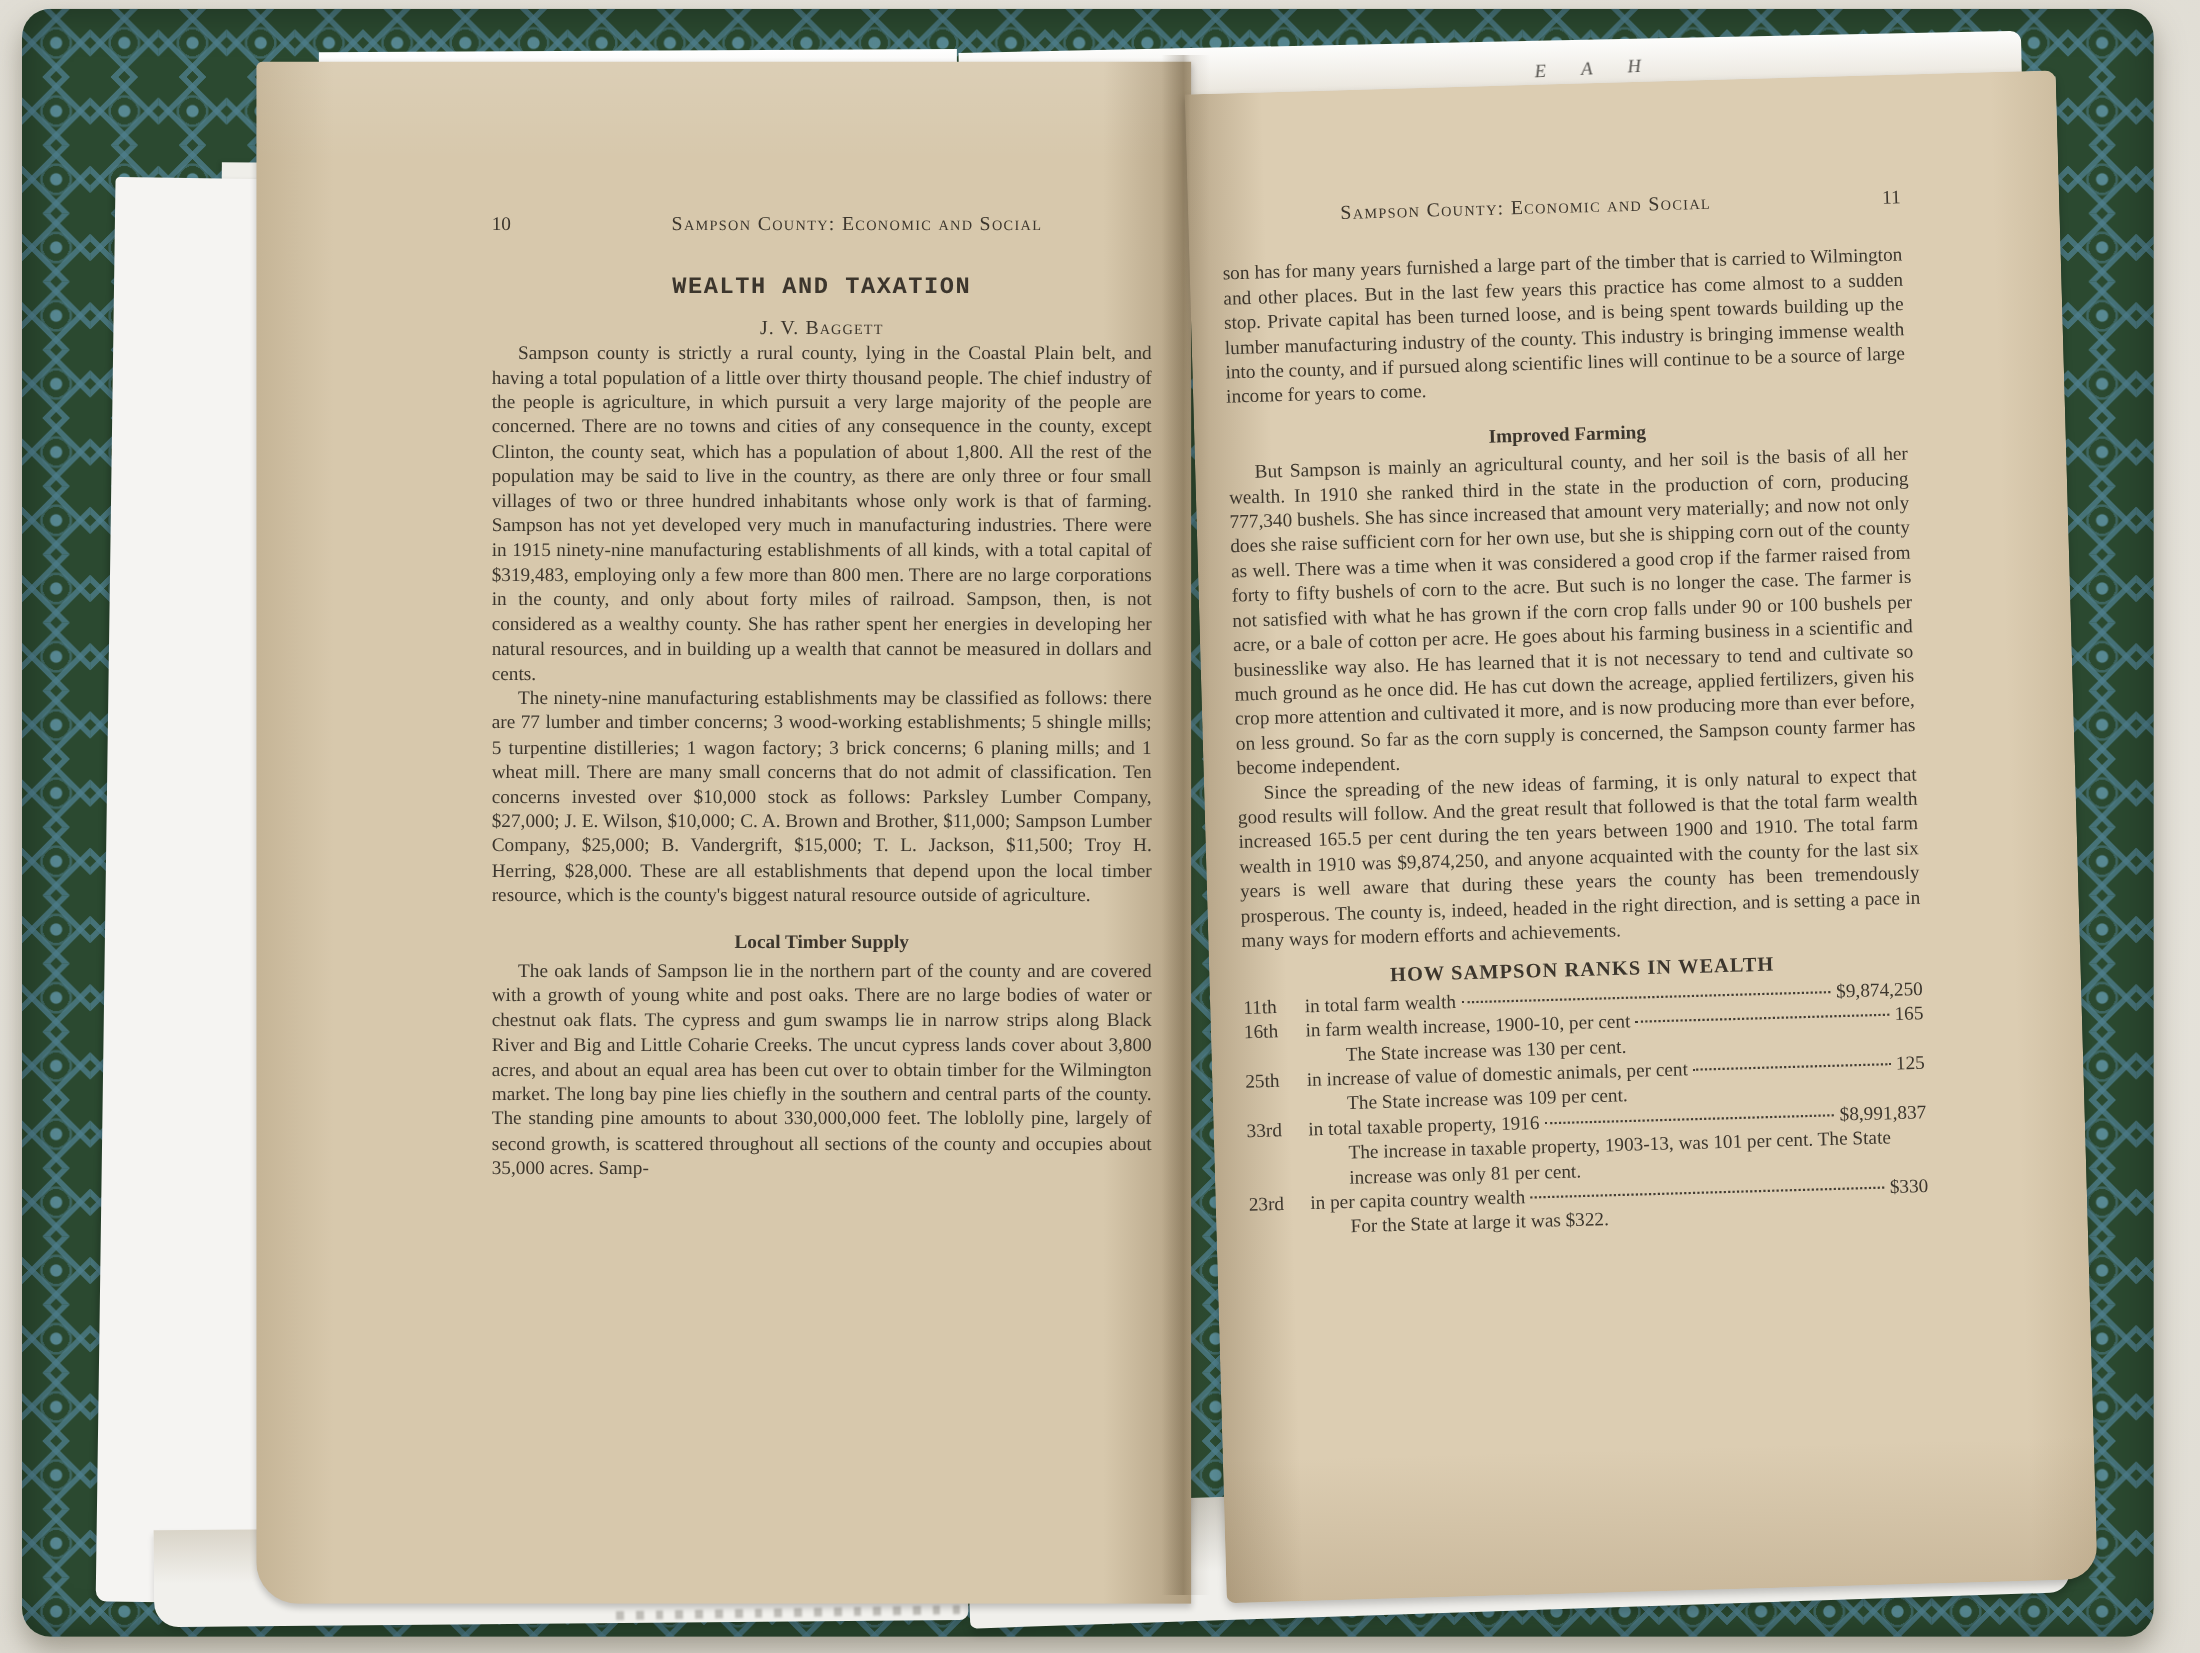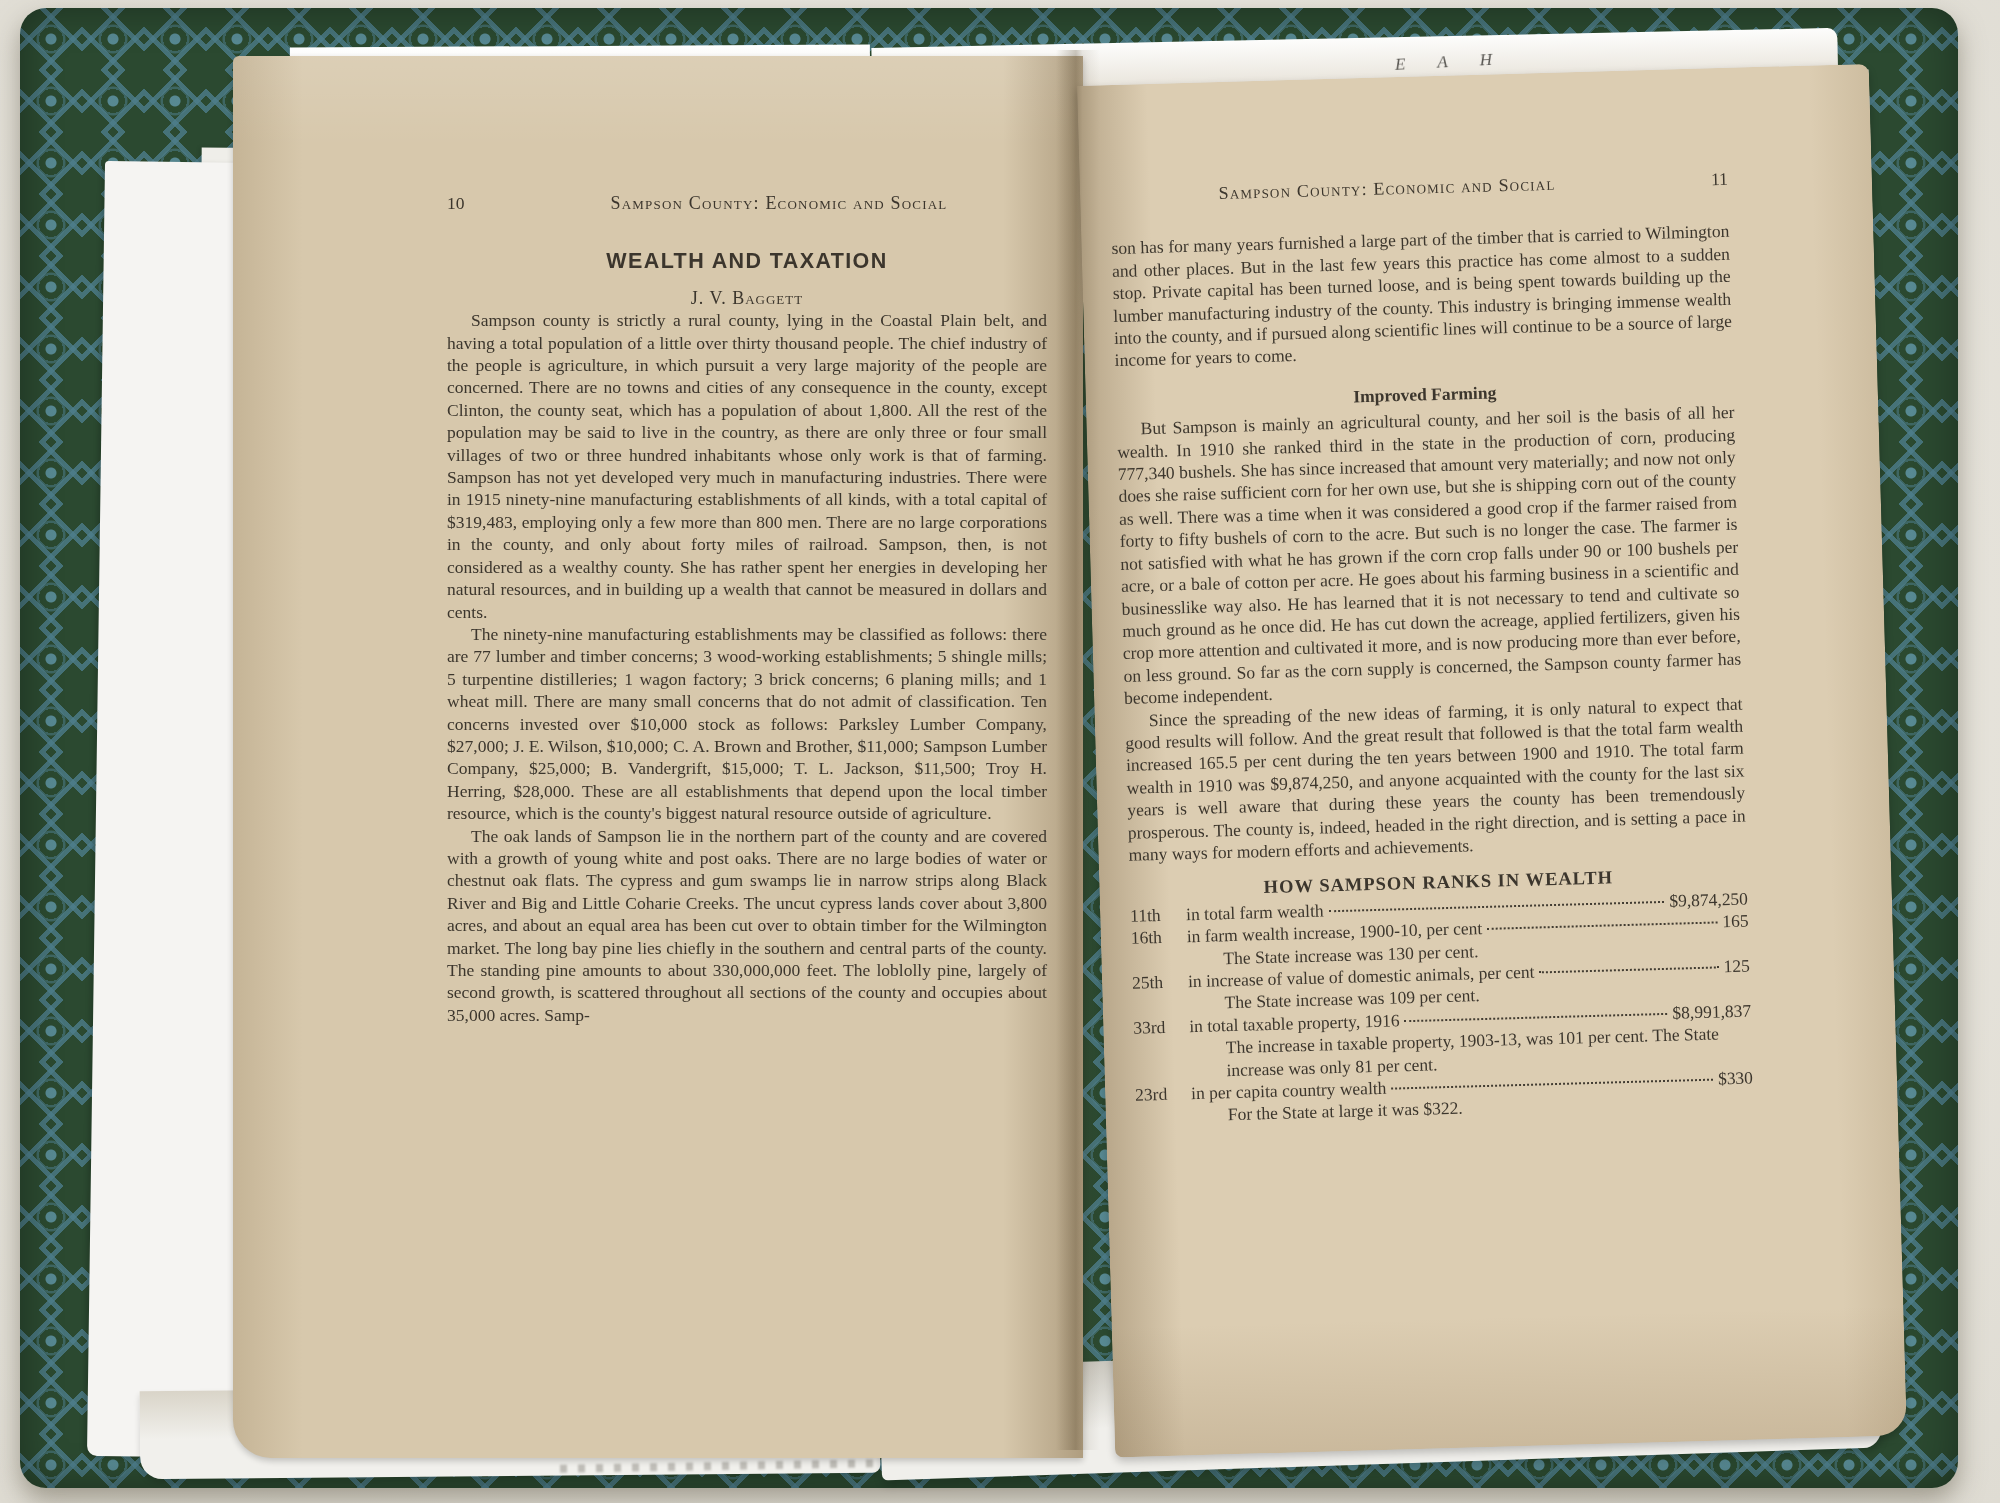--- a/index.html
+++ b/index.html
@@ -61,21 +61,21 @@
     box-shadow:0 4px 8px rgba(0,0,0,.22);
   }
   
   .text-col{position:absolute;font-size:17.5px;line-height:22.4px;text-align:justify;color:#3c362d;}
   .col-left{left:214px;top:136px;width:600px;}
   .col-right{left:30px;top:100px;width:618px;}
   .header-row{display:flex;align-items:baseline;font-variant:small-caps;letter-spacing:1.2px;font-size:18px;text-align:left;}
   .header-row .pageno{font-variant:normal;letter-spacing:0;width:64px;font-size:17.5px;}
   .header-row .running{flex:1;text-align:center;}
   .header-row .pageno-r{font-variant:normal;letter-spacing:0;width:64px;text-align:right;font-size:17.5px;}
-  .article-title{text-align:center;font-weight:bold;font-size:21.5px;letter-spacing:1.4px;margin-top:36px;font-family:Liberation Sans, sans-serif;}
+  .article-title{text-align:center;font-weight:bold;font-size:21.5px;letter-spacing:1.4px;margin-top:36px;font-family:Liberation Mono, monospace;}
   .byline{text-align:center;font-variant:small-caps;font-size:18px;letter-spacing:1px;margin-top:14px;}
   .sec-head{text-align:center;font-weight:bold;font-size:17.5px;margin-top:20px;margin-bottom:4px;}
   .para{margin:0;}
   .ind{text-indent:24px;}
   .ranks-head{text-align:center;font-weight:bold;font-size:18.5px;letter-spacing:1px;margin-top:14px;margin-bottom:2px;}
   .rank-row{display:flex;align-items:baseline;}
   .rank-num{flex:none;width:56px;}
   .rank-text{flex:none;white-space:nowrap;}
   .leader{flex:1;border-bottom:2.6px dotted #423c32;margin:0 5px;transform:translateY(-4px);min-width:12px;}
   .rank-value{flex:none;text-align:right;}
@@ -106,20 +106,21 @@
   <div class="page page-left">
     <div class="text-col col-left">
       <div class="header-row">
         <span class="pageno">10</span>
         <span class="running">Sampson County: Economic and Social</span>
       </div>
       <div class="article-title">WEALTH AND TAXATION</div>
       <div class="byline">J. V. Baggett</div>
       <p class="para ind">Sampson county is strictly a rural county, lying in the Coastal Plain belt, and having a total population of a little over thirty thousand people.  The chief industry of the people is agriculture, in which pursuit a very large majority of the people are concerned.  There are no towns and cities of any consequence in the county, except Clinton, the county seat, which has a population of about 1,800.  All the rest of the population may be said to live in the country, as there are only three or four small villages of two or three hundred inhabitants whose only work is that of farming. Sampson has not yet developed very much in manufacturing industries.  There were in 1915 ninety-nine manufacturing establishments of all kinds, with a total capital of $319,483, employing only a few more than 800 men.  There are no large corporations in the county, and only about forty miles of railroad. Sampson, then, is not considered as a wealthy county.  She has rather spent her energies in developing her natural resources, and in building up a wealth that cannot be measured in dollars and cents.</p>
       <p class="para ind">The ninety-nine manufacturing establishments may be classified as follows: there are 77 lumber and timber concerns; 3 wood-working establishments; 5 shingle mills; 5 turpentine distilleries; 1 wagon factory; 3 brick concerns; 6 planing mills; and 1 wheat mill.  There are many small concerns that do not admit of classification.  Ten concerns invested over $10,000 stock as follows: Parksley Lumber Company, $27,000; J. E. Wilson, $10,000; C. A. Brown and Brother, $11,000; Sampson Lumber Company, $25,000; B. Vandergrift, $15,000; T. L. Jackson, $11,500; Troy H. Herring, $28,000.  These are all establishments that depend upon the local timber resource, which is the county's biggest natural resource outside of agriculture.</p>
+      <div class="sec-head">Local Timber Supply</div>
       <p class="para ind">The oak lands of Sampson lie in the northern part of the county and are covered with a growth of young white and post oaks.  There are no large bodies of water or chestnut oak flats.  The cypress and gum swamps lie in narrow strips along Black River and Big and Little Coharie Creeks.  The uncut cypress lands cover about 3,800 acres, and about an equal area has been cut over to obtain timber for the Wilmington market.  The long bay pine lies chiefly in the southern and central parts of the county.  The standing pine amounts to about 330,000,000 feet.  The loblolly pine, largely of second growth, is scattered throughout all sections of the county and occupies about 35,000 acres.  Samp-</p>
     </div>
   </div>
 
   <div class="page page-right">
     <div class="text-col col-right">
       <div class="header-row">
         <span class="running">Sampson County: Economic and Social</span>
         <span class="pageno-r">11</span>
       </div>

